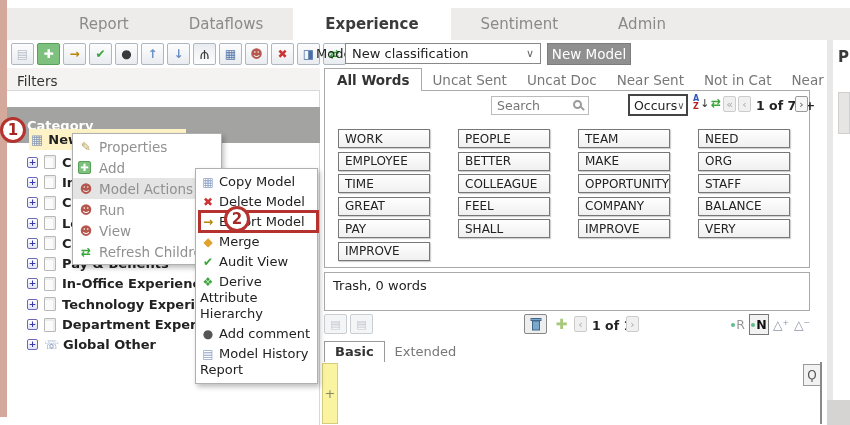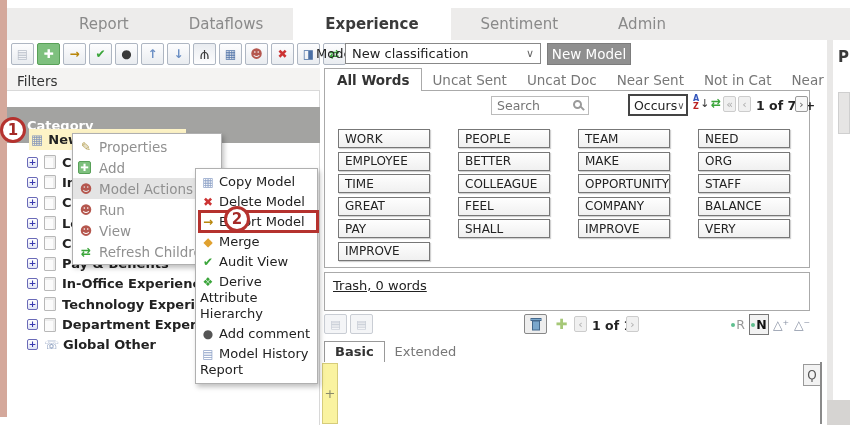--- a/index.html
+++ b/index.html
@@ -86,21 +86,21 @@
   .pg-btn.on { border-color:#999; background:#f7f7f7; color:#555; }
   .pg-info { position:absolute; top:7px; font-size:12.5px; font-weight:bold; color:#222; white-space:nowrap; }
 
   .word-grid { position:absolute; left:13px; top:38px; display:grid; grid-template-columns:repeat(4,92px);
                column-gap:28px; row-gap:3.6px; }
   .word-btn { width:92px; height:19px; border:1px solid #777; background:linear-gradient(#fefefe,#f0f0f0);
               box-shadow:1px 1px 1px rgba(0,0,0,.18); font-size:12px; color:#222; display:flex; align-items:center;
               padding-left:6px; overflow:hidden; white-space:nowrap; }
 
   .trash-box { left:324px; top:272px; width:486px; height:39px; border:1px solid #aaa; background:#fff;
-               font-size:13px; color:#222; padding:5px 0 0 8px;text-decoration:underline; }
+               font-size:13px; color:#222; padding:5px 0 0 8px; }
 
   .mid-toolbar { left:324px; top:314px; width:486px; height:24px; }
   .sm-btn { position:absolute; width:23px; height:20px; border:1px solid #c9cdd4; border-radius:2px; background:#f4f5f7;
             display:flex; align-items:center; justify-content:center; font-size:11px; }
   .sm-btn.disabled { color:#c2c8d2; }
   .trash-btn { left:200px; border-color:#888; background:#eee; }
   .plus-btn { left:226px; border:none; background:none; color:#a6c878; font-weight:bold; font-size:14px; }
   .mid-pg-prev { left:250px; top:2px; }
   .mid-pg-info { left:268px; top:4px; }
   .mid-pg-next { left:302px; top:2px; }

